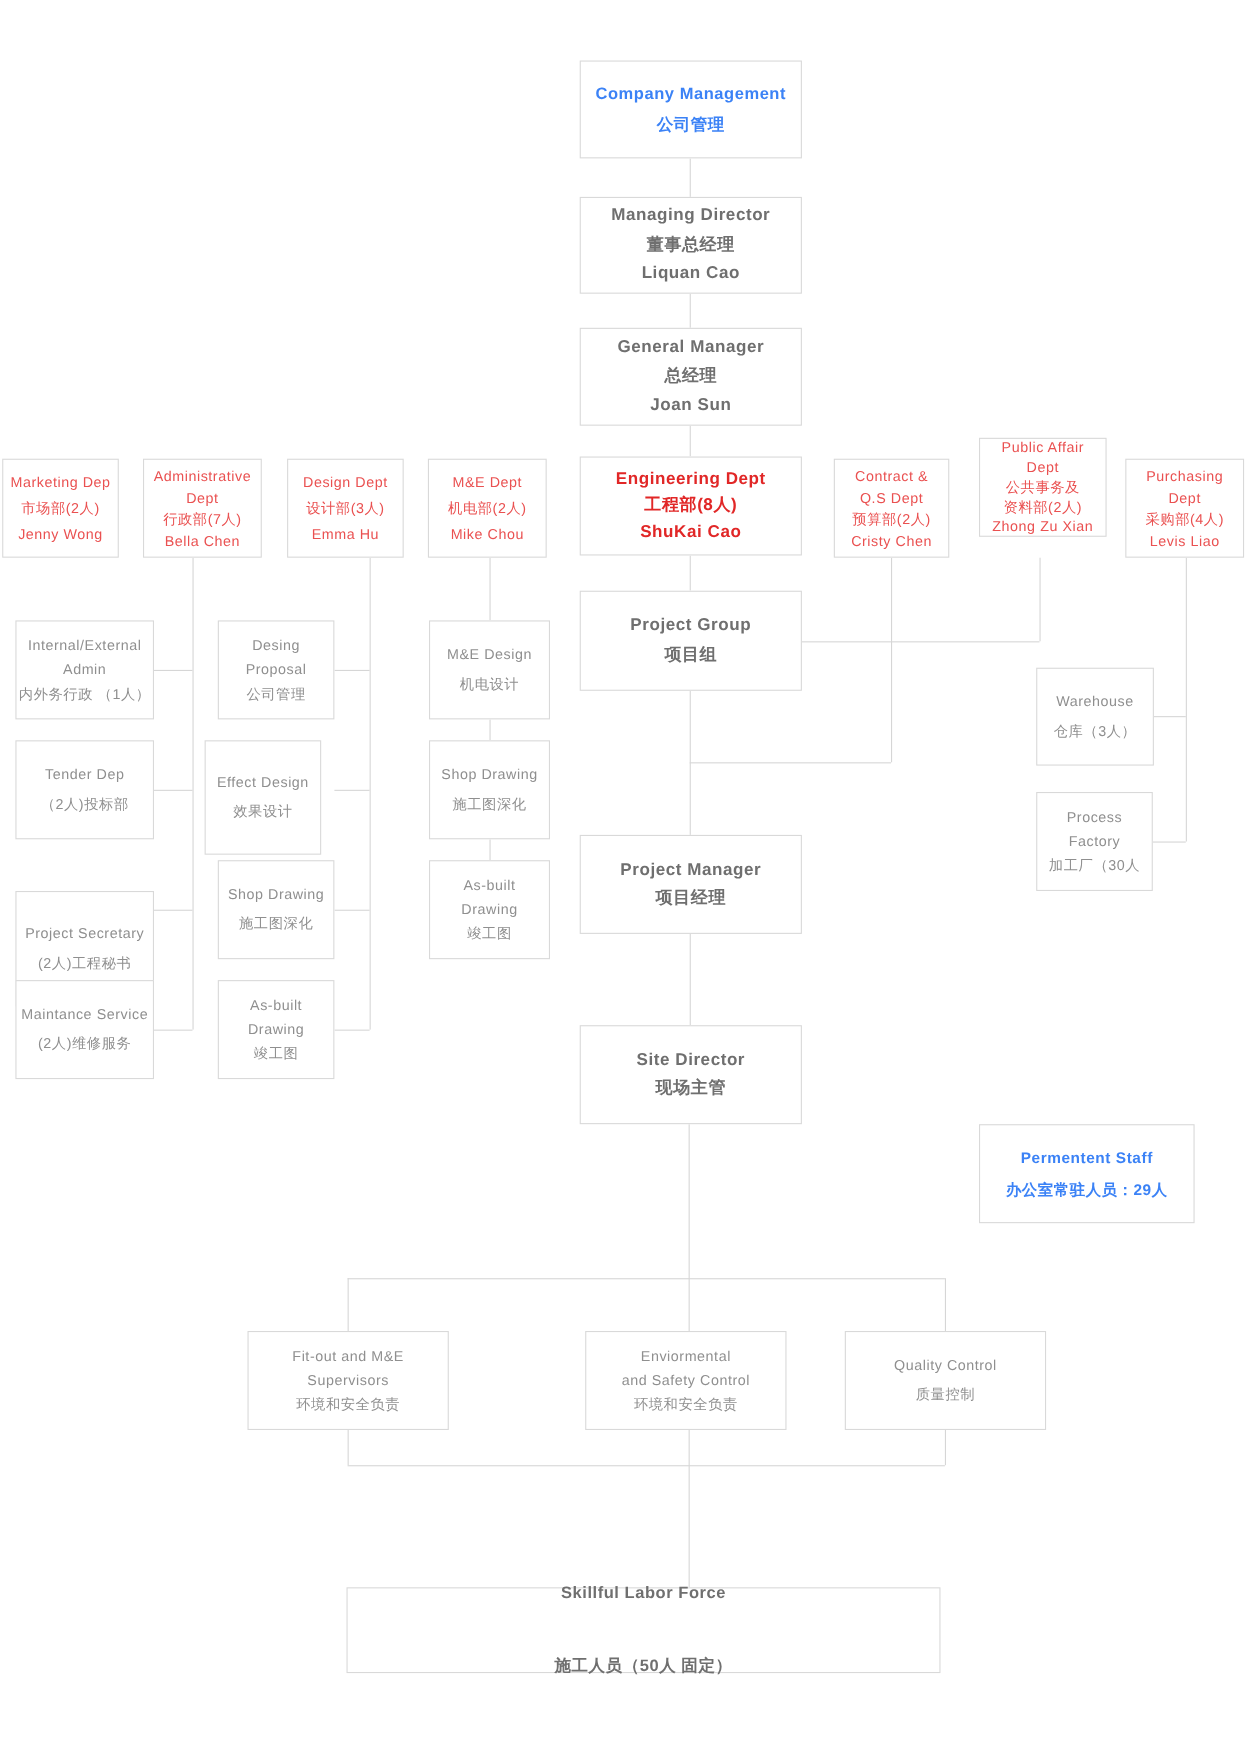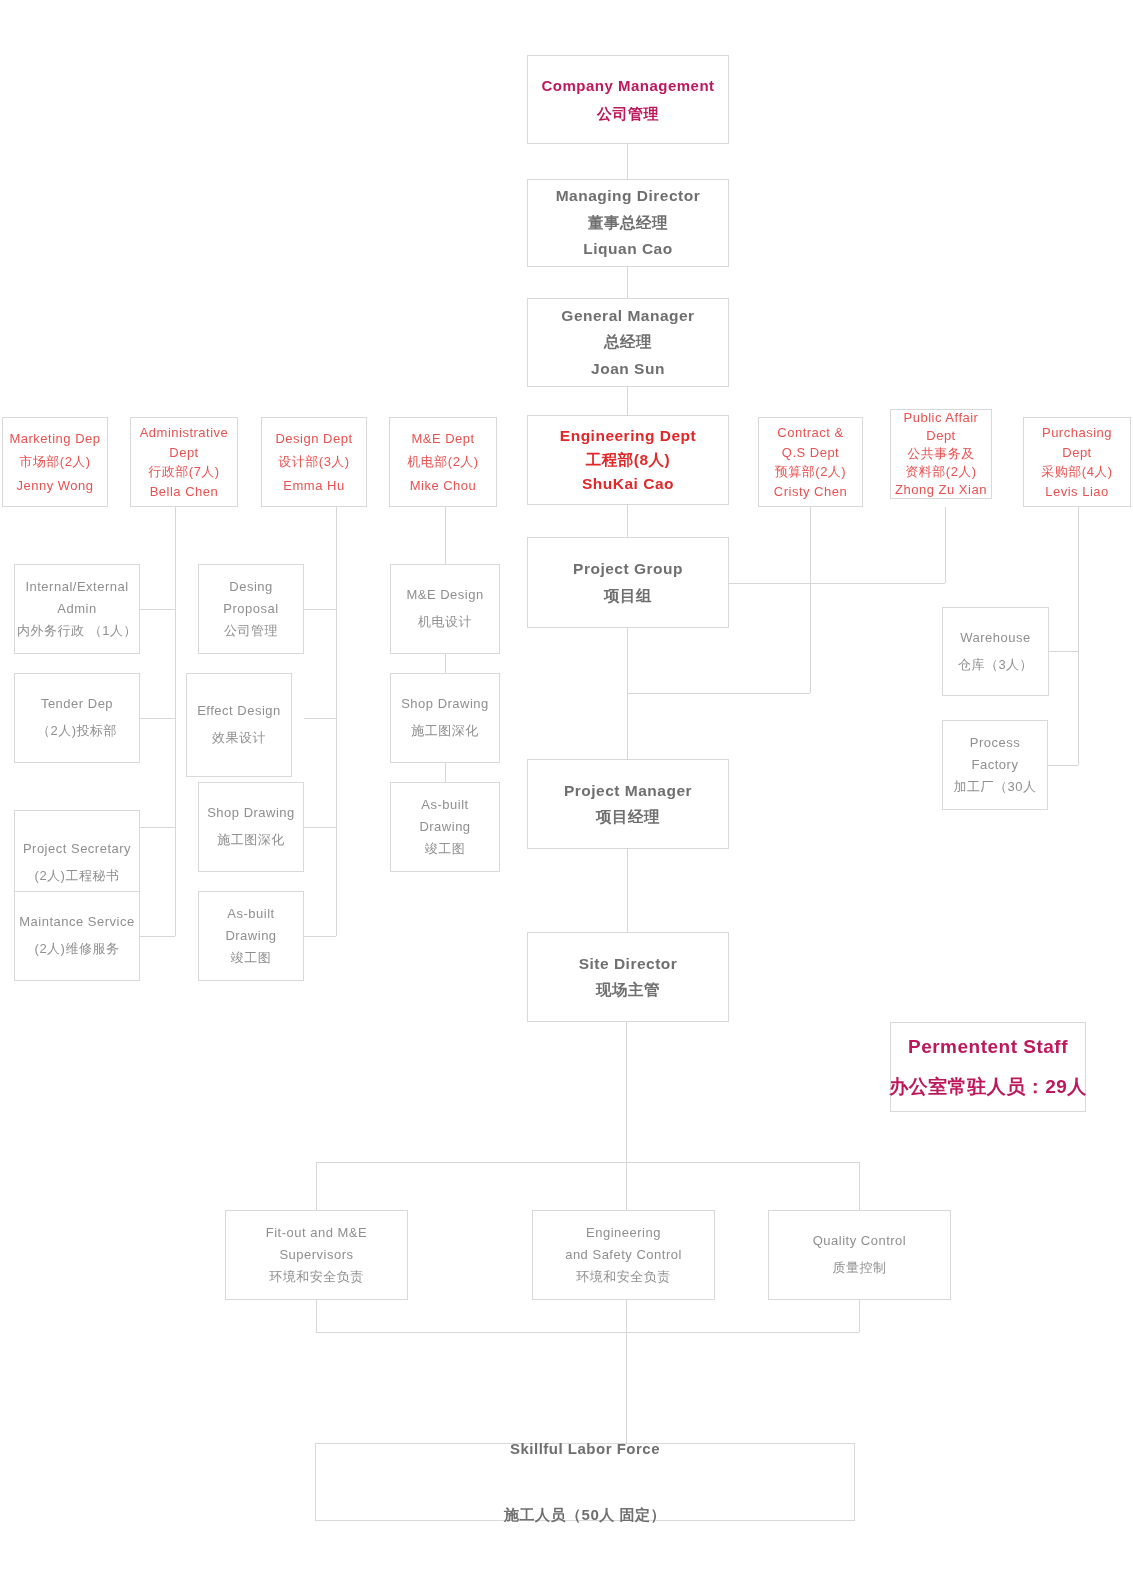--- a/index.html
+++ b/index.html
@@ -7,29 +7,29 @@
   body{font-family:"Liberation Sans","DejaVu Sans",sans-serif;}
   .stage{position:relative;width:1133px;height:1591px;background:#ffffff;overflow:hidden;}
   .box{position:absolute;box-sizing:border-box;border:1px solid #d9d9d9;background:#ffffff;
        display:flex;flex-direction:column;justify-content:center;align-items:center;
        text-align:center;letter-spacing:0.5px;}
   .box span{display:block;white-space:nowrap;}
   .vline,.hline{position:absolute;background:#d6d6d6;}
   .vline{width:1px;}
   .hline{height:1px;}
   
-  .t-darkred{color:#be185d;font-weight:bold;font-size:15px;line-height:1.85;}
+  .t-darkred{color:#3b82f6;font-weight:bold;font-size:15px;line-height:1.85;}
   .t-engred{color:#e12727;font-weight:bold;font-size:15.5px;line-height:1.55;}
   .t-graybold{color:#6f6f6f;font-weight:bold;font-size:15.5px;line-height:1.7;}
   .t-red{color:#ea5151;font-size:13px;line-height:1.8;}
   .t-gray{color:#8f8f8f;font-size:13px;line-height:1.7;}
   .lh-2{line-height:2.05;}
   .lh-15{line-height:1.5;}
   .lh-136{line-height:1.38;}
-  .perm{font-size:19px;line-height:2.1;}
+  .perm{font-size:14px;line-height:2.1;}
   .skill{font-size:15px;line-height:1.75;gap:40px;}
 </style>
 </head>
 <body>
 
 <div class="stage">
 
   <div class="vline" style="left:627px;top:144px;height:35px"></div>
   <div class="vline" style="left:627px;top:267px;height:31px"></div>
   <div class="vline" style="left:627px;top:387px;height:28px"></div>
@@ -126,21 +126,21 @@
     <span>M&amp;E Dept</span>
     <span>机电部(2人)</span>
     <span>Mike Chou</span>
   </div>
   <div class="box t-red lh-15" style="left:758px;top:417px;width:105px;height:90px">
     <span>Contract &amp;</span>
     <span>Q.S Dept</span>
     <span>预算部(2人)</span>
     <span>Cristy Chen</span>
   </div>
-  <div class="box t-red lh-136" style="left:890px;top:409px;width:102px;height:90px">
+  <div class="box t-red lh-136" style="left:890px;top:398px;width:116px;height:90px">
     <span>Public Affair</span>
     <span>Dept</span>
     <span>公共事务及</span>
     <span>资料部(2人)</span>
     <span>Zhong Zu Xian</span>
   </div>
   <div class="box t-red lh-15" style="left:1023px;top:417px;width:108px;height:90px">
     <span>Purchasing</span>
     <span>Dept</span>
     <span>采购部(4人)</span>
@@ -212,21 +212,21 @@
     <span>Permentent Staff</span>
     <span>办公室常驻人员：29人</span>
   </div>
 
   <div class="box t-gray" style="left:225px;top:1210px;width:183px;height:90px">
     <span>Fit-out and M&amp;E</span>
     <span>Supervisors</span>
     <span>环境和安全负责</span>
   </div>
   <div class="box t-gray" style="left:532px;top:1210px;width:183px;height:90px">
-    <span>Engineering</span>
+    <span>Enviormental</span>
     <span>and Safety Control</span>
     <span>环境和安全负责</span>
   </div>
   <div class="box t-gray lh-2" style="left:768px;top:1210px;width:183px;height:90px">
     <span>Quality Control</span>
     <span>质量控制</span>
   </div>
 
   <div class="box t-graybold skill" style="left:315px;top:1443px;width:540px;height:78px">
     <span>Skillful Labor Force</span>

